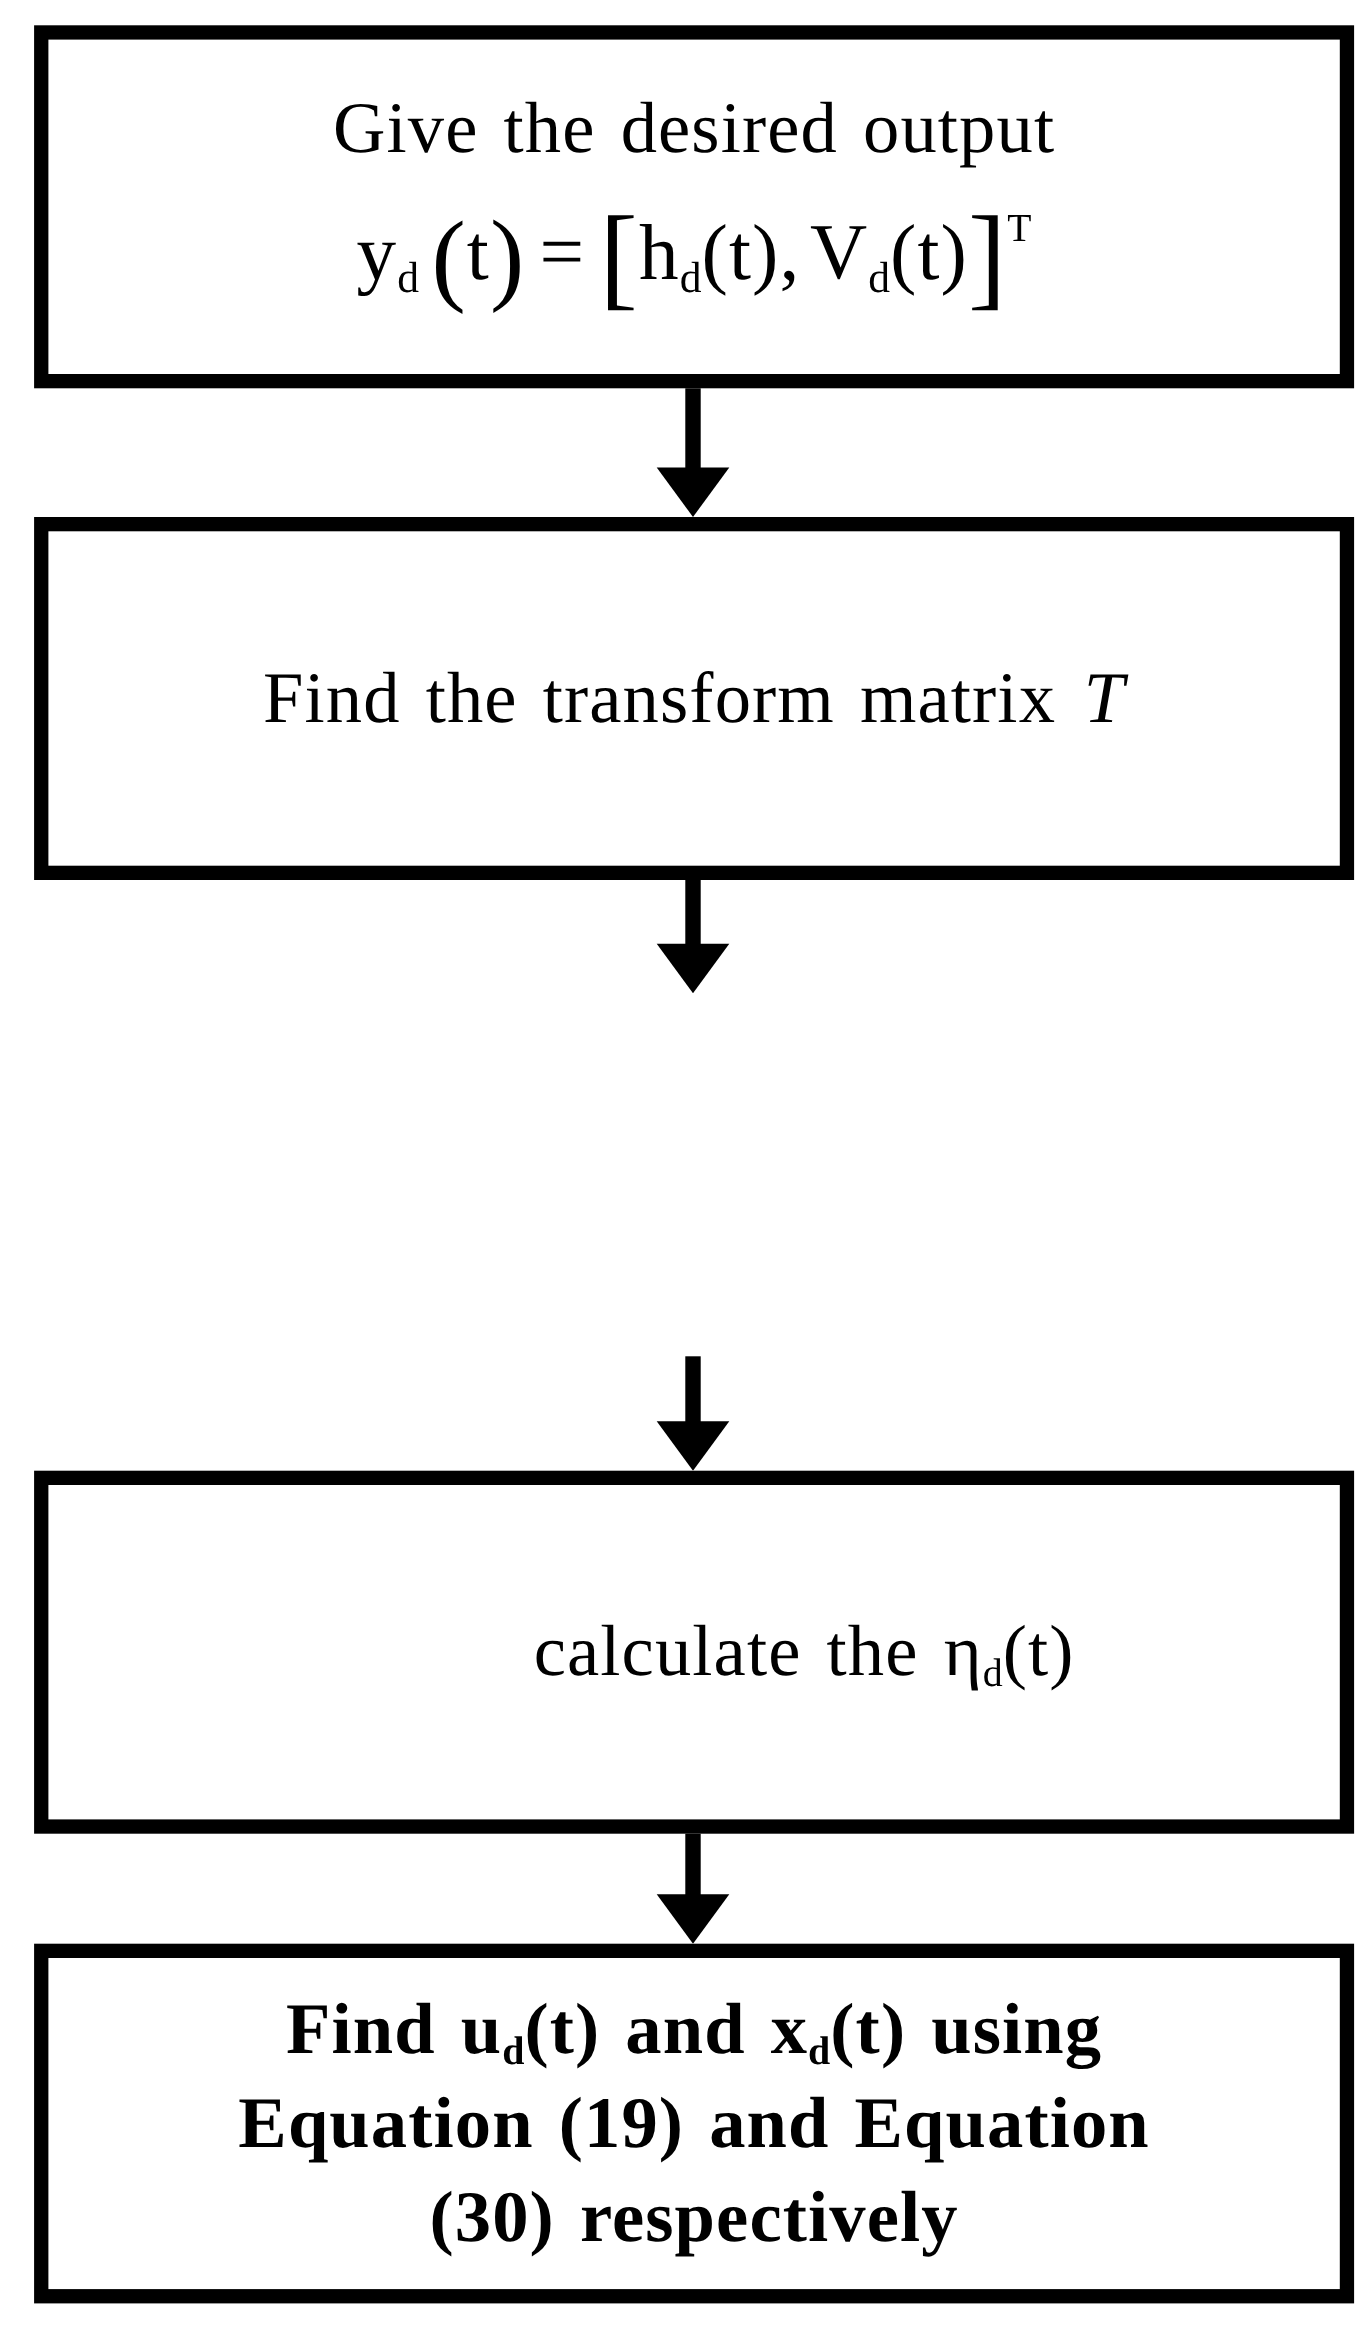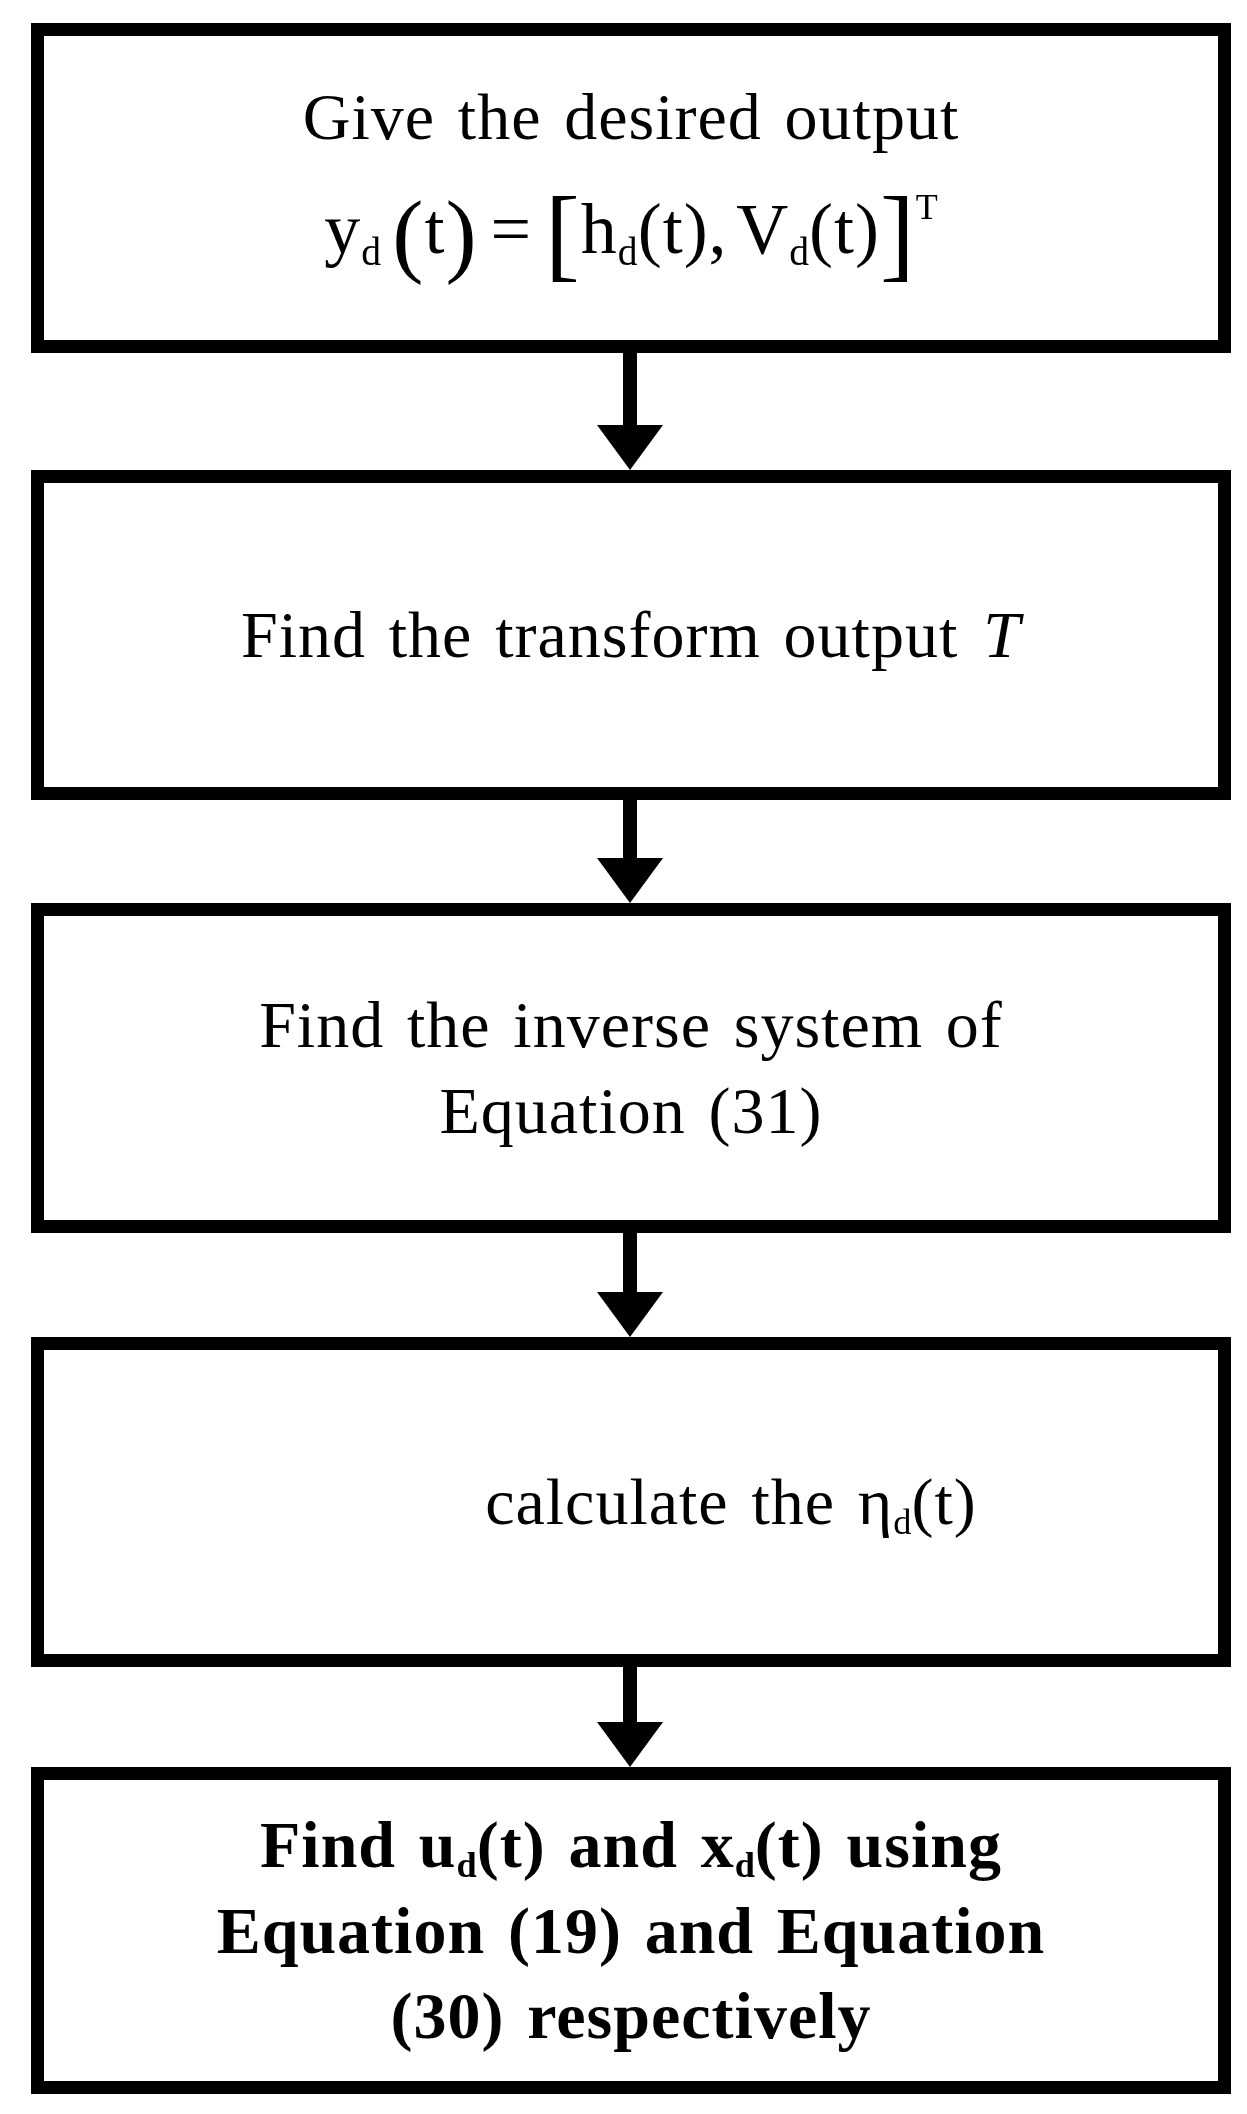--- a/index.html
+++ b/index.html
@@ -78,33 +78,29 @@
     </div>
   </div>
 
   <div class="arrow arrow1">
     <div class="stem"></div>
     <div class="head"></div>
   </div>
 
   <div class="fbox box2">
     <div class="line">
-      <span>Find the transform output</span><span class="italicvar">T</span>
+      <span>Find the transform matrix</span><span class="italicvar">T</span>
     </div>
   </div>
 
   <div class="arrow arrow2">
     <div class="stem"></div>
     <div class="head"></div>
   </div>
 
-  <div class="fbox box3">
-    <div class="line">Find the inverse system of</div>
-    <div class="line">Equation (31)</div>
-  </div>
 
   <div class="arrow arrow3">
     <div class="stem"></div>
     <div class="head"></div>
   </div>
 
   <div class="fbox box4">
     <div class="line shift-right">
       <span>calculate the </span><span>η</span><span class="sb">d</span><span>(t)</span>
     </div>

